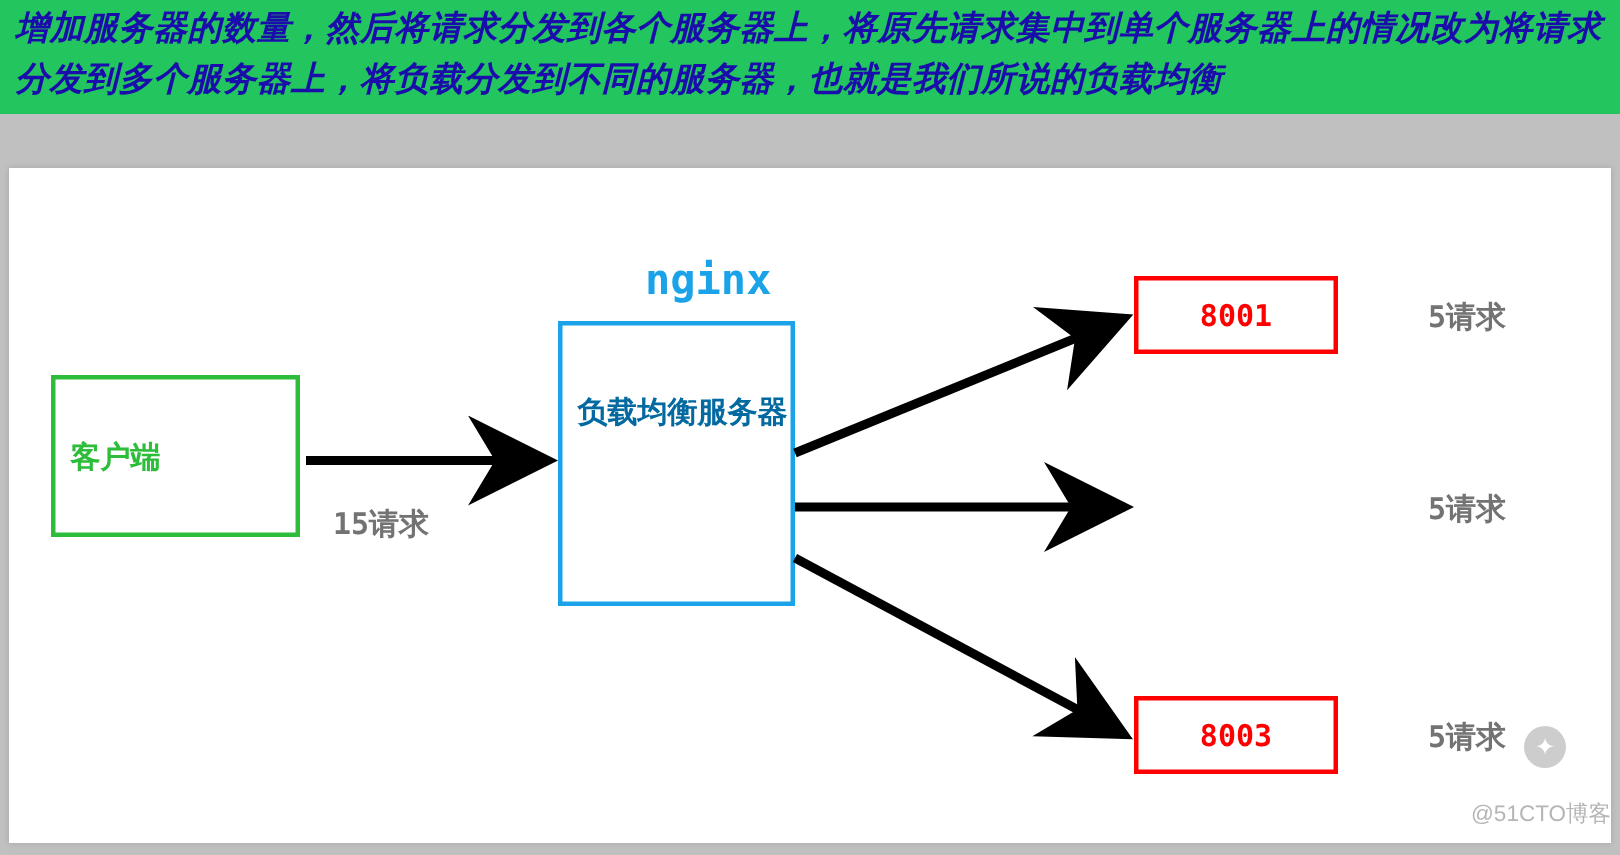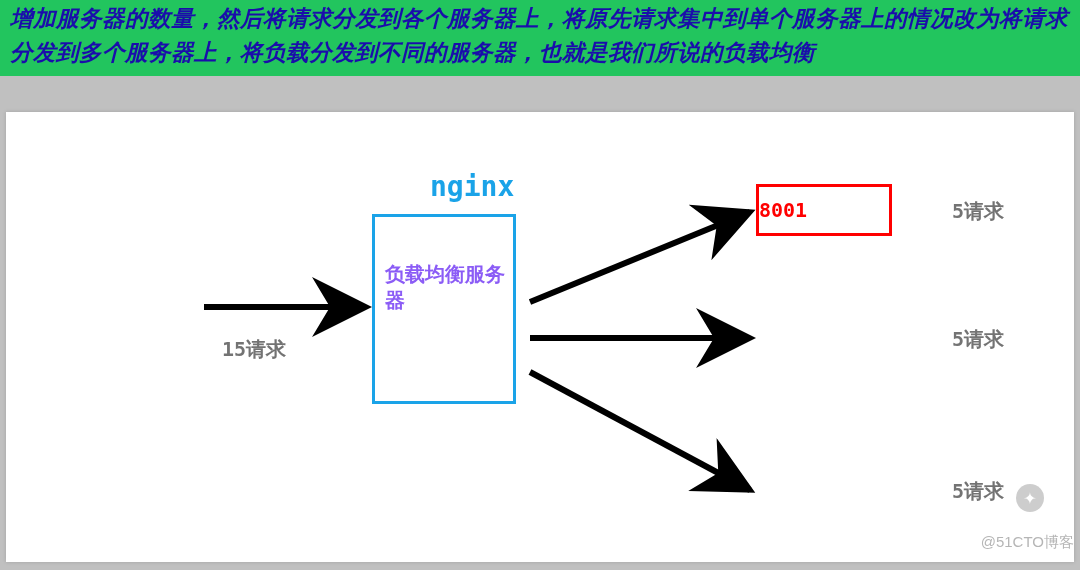--- a/index.html
+++ b/index.html
@@ -42,27 +42,27 @@
   }
   .client-box {
     left: 28px; top: 138px; width: 166px; height: 108px;
     border: 3px solid #2dbd3a; color: #2dbd3a;
   }
   .nginx-label {
     position: absolute; left: 424px; top: 58px;
     color: #1aa3e8; font-family: monospace; font-weight: bold; font-size: 28px;
   }
   .lb-box {
-    left: 366px; top: 102px; width: 144px; height: 190px;
-    border: 3px solid #1aa3e8; color: #8b5cf6;
+    left: 366px; top: 102px; width: 158px; height: 190px;
+    border: 3px solid #1aa3e8; color: #0369a1;
     line-height: 26px; padding-top: 44px; align-items: flex-start;
   }
   .srv-box {
     width: 136px; height: 52px; border: 3px solid #ff0000; color: #ff0000;
-    justify-content: flex-start; padding-left: 0;
+    justify-content: center; padding-left: 0;
   }
   .srv1 { left: 750px; top: 72px; }
   .srv2 { left: 750px; top: 200px; }
   .srv3 { left: 750px; top: 352px; }
   .reqlabel {
     position: absolute; color: #737373;
     font-family: "SimSun",monospace; font-weight: bold; font-size: 20px;
   }
   .r15 { left: 216px; top: 224px; }
   .r1 { left: 946px; top: 86px; }
@@ -89,29 +89,35 @@
     font-family: Liberation Sans, sans-serif;
   }
 </style>
 </head>
 <body>
 
 <div class="intro">增加服务器的数量，然后将请求分发到各个服务器上，将原先请求集中到单个服务器上的情况改为将请求分发到多个服务器上，将负载分发到不同的服务器，也就是我们所说的负载均衡</div>
 
 <div class="canvas">
 
+  <div class="box client-box">
+    <span>客户端</span>
+  </div>
 
   <div class="nginx-label">nginx</div>
 
   <div class="box lb-box">
     <span>负载均衡服务器</span>
   </div>
 
   <div class="box srv-box srv1">
     <span>8001</span>
+  </div>
+  <div class="box srv-box srv3">
+    <span>8003</span>
   </div>
 
   <div class="reqlabel r15">15请求</div>
   <div class="reqlabel r1">5请求</div>
   <div class="reqlabel r2">5请求</div>
   <div class="reqlabel r3">5请求</div>
 
   <svg class="arrows">
     <defs>
       <marker id="ah" markerWidth="12" markerHeight="12" refX="9" refY="5" orient="auto">

